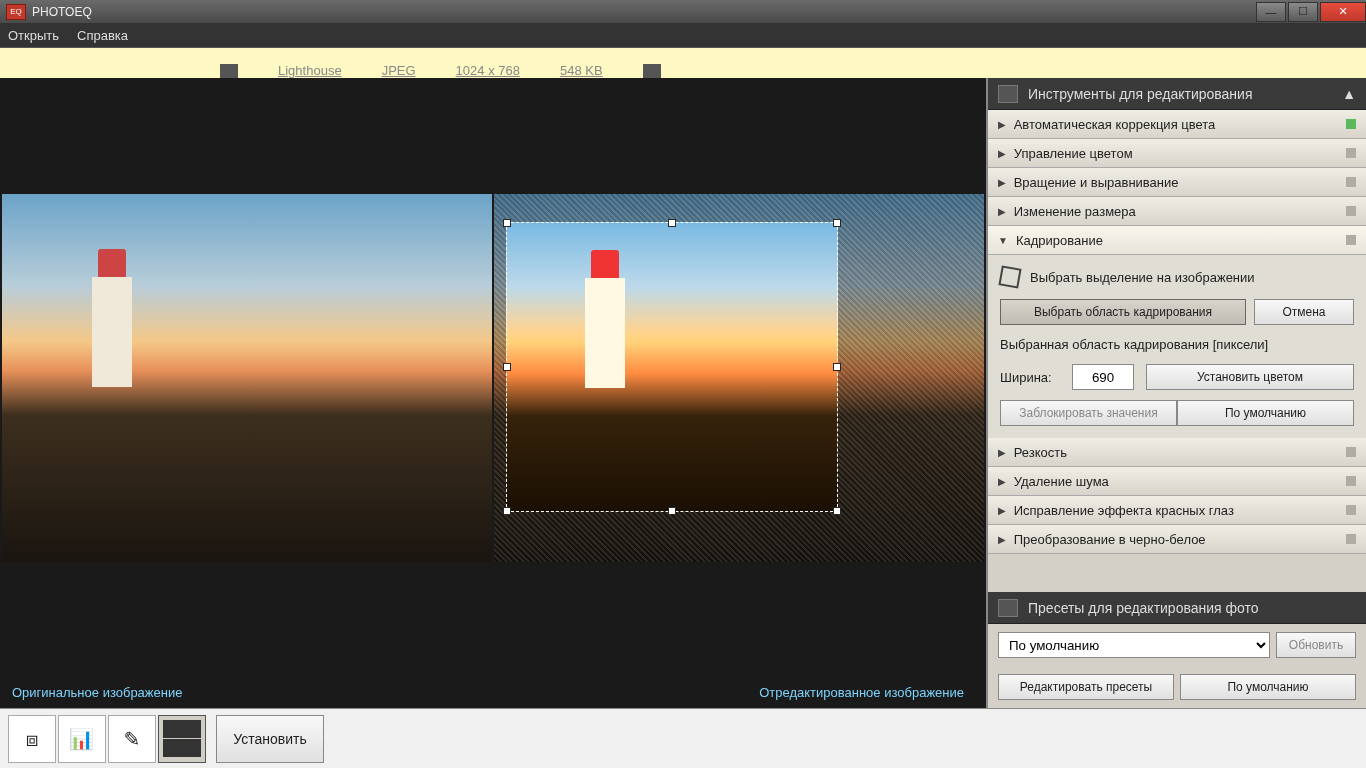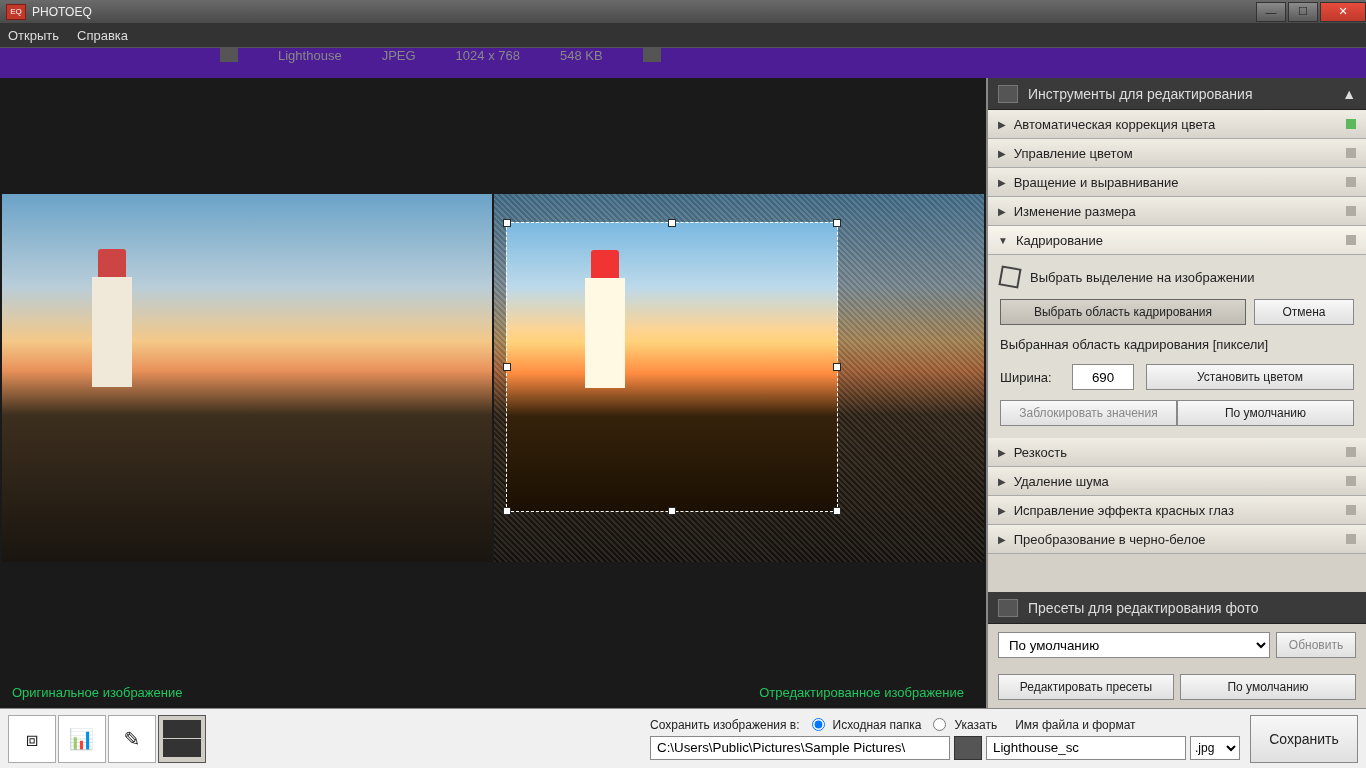--- a/index.html
+++ b/index.html
@@ -5,36 +5,36 @@
 * { margin:0; padding:0; box-sizing:border-box; font-family:"Segoe UI",Tahoma,sans-serif; }
 body { width:1366px; height:768px; background:#1a1a1a; overflow:hidden; font-size:13px; color:#ccc; }
 .titlebar { height:24px; background:linear-gradient(#6a6a6a,#4a4a4a); display:flex; align-items:center; border-bottom:1px solid #333; }
 .titlebar .logo { width:20px; height:16px; background:#c0392b; margin:0 6px; border:1px solid #7f1d12; display:flex; align-items:center; justify-content:center; font-size:8px; color:#fff; }
 .titlebar .title { color:#eee; font-size:12px; }
 .win-btns { margin-left:auto; display:flex; }
 .win-btn { width:30px; height:20px; background:linear-gradient(#8a8a8a,#5a5a5a); border:1px solid #333; margin-left:2px; display:flex; align-items:center; justify-content:center; font-size:11px; color:#222; }
 .win-close { width:46px; background:linear-gradient(#e74c3c,#c0392b); color:#fff; }
 .menubar { height:24px; background:#333333; display:flex; align-items:center; padding:0 8px; border-bottom:1px solid #555; }
 .menubar span { color:#ddd; margin-right:18px; font-size:13px; cursor:pointer; }
-.infobar { height:30px; background:#4c1d95; display:flex; align-items:flex-start; padding-left:220px; color:#888; font-size:13px; }
+.infobar { height:30px; background:#fef9c3; display:flex; align-items:flex-end; padding-left:220px; color:#888; font-size:13px;text-decoration:underline; }
 .infobar .ico { width:18px; height:14px; background:#555; margin-right:40px; }
 .infobar span { margin-right:40px; }
 .main { display:flex; height:630px; }
 .canvas { flex:1; background:#1a1a1a; display:flex; flex-direction:column; }
 .imgs { flex:1; display:flex; align-items:center; }
 .img { width:490px; height:368px; background:linear-gradient(to bottom,#6ba3c8 0%,#b8cdd9 25%,#f4c888 40%,#e8915a 48%,#3d2f1e 60%,#1a1510 100%); position:relative; margin-left:2px; }
 .lighthouse { position:absolute; left:70px; top:55px; width:80px; height:140px; }
 .lh-top { width:28px; height:28px; background:#c44; margin:0 auto; border-radius:3px 3px 0 0; }
 .lh-body { width:40px; height:110px; background:#f0e8d8; margin:0 auto; }
 .img2 { filter:contrast(1.15) saturate(1.2); position:relative; }
 .crop-overlay { position:absolute; inset:0; background:repeating-linear-gradient(45deg,rgba(80,80,80,0.5) 0 2px,rgba(40,40,40,0.5) 2px 4px); }
 .crop-sel { position:absolute; left:12px; top:28px; width:332px; height:290px; border:1px dashed #fff; background:linear-gradient(to bottom,#6ba3c8 0%,#b8cdd9 25%,#f4c888 40%,#e8915a 48%,#3d2f1e 60%,#1a1510 100%); background-size:490px 368px; background-position:-12px -28px; }
 .crop-sel .h { position:absolute; width:8px; height:8px; background:#fff; border:1px solid #333; }
 .h1{top:-4px;left:-4px}.h2{top:-4px;left:50%;margin-left:-4px}.h3{top:-4px;right:-4px}.h4{top:50%;left:-4px;margin-top:-4px}.h5{top:50%;right:-4px;margin-top:-4px}.h6{bottom:-4px;left:-4px}.h7{bottom:-4px;left:50%;margin-left:-4px}.h8{bottom:-4px;right:-4px}
-.img-labels { display:flex; padding:8px 12px; color:#22c55e; font-size:13px; }
+.img-labels { display:flex; padding:8px 12px; color:#7dd3fc; font-size:13px; }
 .img-labels .r { margin-left:auto; margin-right:10px; }
 .sidebar { width:380px; background:#d4d0c8; border-left:2px solid #888; display:flex; flex-direction:column; color:#222; }
 .panel-head { height:32px; background:#3a3a3a; color:#ddd; display:flex; align-items:center; padding:0 10px; font-size:14px; border-bottom:1px solid #222; }
 .panel-head .picon { width:20px; height:18px; background:#555; margin-right:10px; border:1px solid #777; }
 .panel-head .arrow { margin-left:auto; }
 .acc-item { height:29px; background:linear-gradient(#f0ede5,#d8d4cc); border-bottom:1px solid #aaa; display:flex; align-items:center; padding:0 10px; font-size:13px; cursor:pointer; }
 .acc-item .tri { margin-right:8px; font-size:10px; color:#444; }
 .acc-item .dot { margin-left:auto; width:10px; height:10px; background:#b0aca4; }
 .acc-item .dot.green { background:#5cb85c; }
 .acc-item.active { background:linear-gradient(#f8f5ed,#e8e4dc); }
@@ -225,30 +225,14 @@
 <div class="bottom">
   <div class="tool-btns">
     <div class="tbtn" style="font-family:monospace">⧈</div>
     <div class="tbtn">📊</div>
     <div class="tbtn">✎</div>
     <div class="tbtn active split">
         <div></div>
         <div></div>
       </div>
   </div>
-  <div class="save-area">
-    <div class="save-row1">
-      <span>Сохранить изображения в:</span>
-      <input type="radio" checked="" style="">
-        <span>Исходная папка</span>
-      <input type="radio" style="">
-        <span>Указать</span>
-      <span style="margin-left:12px">Имя файла и формат</span>
-    </div>
-    <div class="save-row2">
-      <input type="text" class="path-in" value="C:\Users\Public\Pictures\Sample Pictures\" style="">
-      <div class="folder-btn"></div>
-      <input type="text" class="name-in" value="Lighthouse_sc" style="">
-      <select class="ext-sel"><option>.jpg</option></select>
-    </div>
-  </div>
-  <div class="save-btn">Сохранить</div>
+  <div class="save-btn">Установить</div>
 </div>
 
 </body></html>

